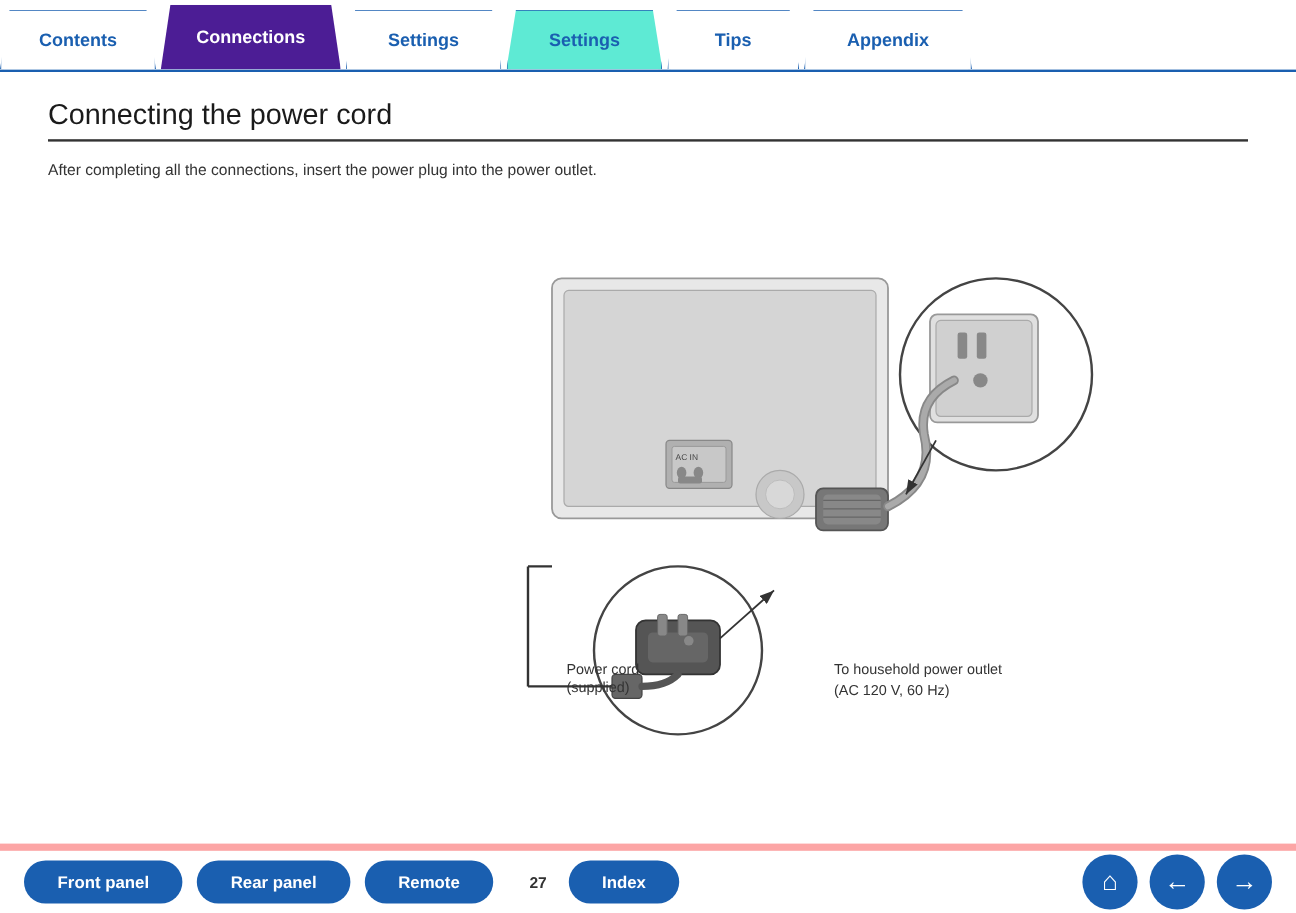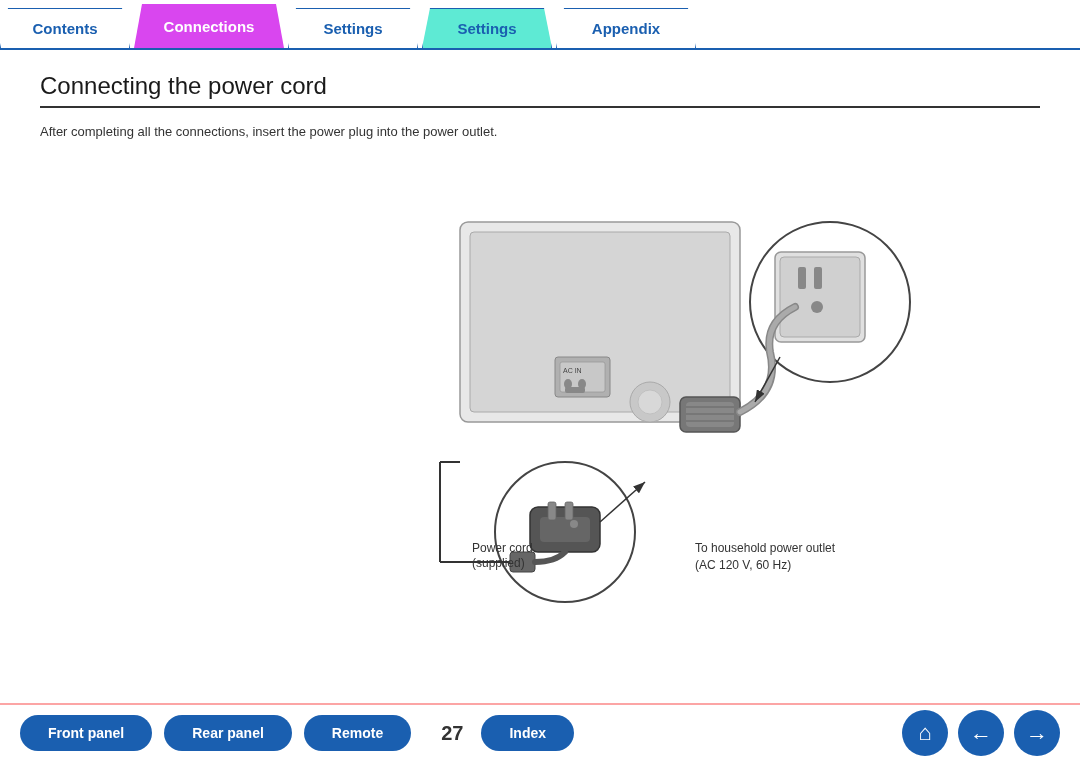--- a/index.html
+++ b/index.html
@@ -11,21 +11,21 @@
       font-size: 14px;
       color: #222;
       overflow: hidden;
       position: relative;
     }
 
     
     .top-nav {
       display: flex;
       width: 100%;
-      height: 50px;
+      height: 60px;
       border-bottom: 2px solid #1a5fb0;
       align-items: stretch;
     }
     .nav-tab {
       display: flex;
       align-items: center;
       justify-content: center;
       padding: 0 28px;
       font-weight: bold;
       font-size: 15px;
@@ -83,38 +83,38 @@
     }
 
     
     .bottom-bar {
       position: absolute;
       bottom: 0;
       left: 0;
       width: 100%;
       height: 58px;
       background: #fff;
-      border-top: 2px solid #fca5a5;
+      border-top: 6px solid #fca5a5;
       display: flex;
       align-items: center;
       padding: 0 20px;
     }
     .bottom-btn {
       background: #1a5fb0;
       color: #fff;
       font-weight: bold;
       font-size: 14px;
       border: none;
       border-radius: 24px;
       padding: 10px 28px;
       cursor: pointer;
       margin-right: 12px;
     }
     .page-num {
-      font-size: 20px;
+      font-size: 13px;
       font-weight: bold;
       color: #333;
       margin: 0 18px;
     }
     .bottom-icons {
       margin-left: auto;
       display: flex;
       gap: 10px;
     }
     .icon-btn {
@@ -136,28 +136,31 @@
       display: block;
     }
   </style>
 </head>
 <body>
 
 <div class="top-nav">
   <div class="nav-tab" style="clip-path: polygon(0% 100%, 8px 0%, calc(100% - 8px) 0%, 100% 100%); border-radius: 6px 6px 0 0; border:1.5px solid #1a5fb0; border-bottom:none; margin-top:8px; background:#fff; color:#1a5fb0; font-weight:bold; min-width:130px; display:flex; align-items:center; justify-content:center;">
     <span>Contents</span>
   </div>
-  <div class="nav-tab active" style="clip-path: polygon(0% 100%, 8px 0%, calc(100% - 8px) 0%, 100% 100%); border-radius: 6px 6px 0 0; background:#d946ef; color:#fff; font-weight:bold; min-width:150px; display:flex; justify-content:center; border:none; margin-top:4px;">
+  <div class="nav-tab active" style="clip-path: polygon(0% 100%, 8px 0%, calc(100% - 8px) 0%, 100% 100%); border-radius: 6px 6px 0 0; background:#4c1d95; color:#fff; font-weight:bold; min-width:150px; display:flex; justify-content:center; border:none; margin-top:4px;">
     <span>Connections</span>
   </div>
   <div class="nav-tab" style="clip-path: polygon(0% 100%, 8px 0%, calc(100% - 8px) 0%, 100% 100%); border-radius: 6px 6px 0 0; border:1.5px solid #1a5fb0; border-bottom:none; margin-top:8px; background:#fff; color:#1a5fb0; font-weight:bold; min-width:130px; display:flex; align-items:center; justify-content:center;">
     <span>Settings</span>
   </div>
   <div class="nav-tab" style="clip-path: polygon(0% 100%, 8px 0%, calc(100% - 8px) 0%, 100% 100%); border-radius: 6px 6px 0 0; border:1.5px solid #1a5fb0; border-bottom:none; margin-top:8px; background:#5eead4; color:#1a5fb0; font-weight:bold; min-width:130px; display:flex; align-items:center; justify-content:center;">
     <span>Settings</span>
+  </div>
+  <div class="nav-tab" style="clip-path: polygon(0% 100%, 8px 0%, calc(100% - 8px) 0%, 100% 100%); border-radius: 6px 6px 0 0; border:1.5px solid #1a5fb0; border-bottom:none; margin-top:8px; background:#fff; color:#1a5fb0; font-weight:bold; min-width:110px; display:flex; align-items:center; justify-content:center;">
+    <span>Tips</span>
   </div>
   <div class="nav-tab" style="clip-path: polygon(0% 100%, 8px 0%, calc(100% - 8px) 0%, 100% 100%); border-radius: 6px 6px 0 0; border:1.5px solid #1a5fb0; border-bottom:none; margin-top:8px; background:#fff; color:#1a5fb0; font-weight:bold; min-width:140px; display:flex; align-items:center; justify-content:center;">
     <span>Appendix</span>
   </div>
 </div>
 
 <div class="main-content">
   <h1 class="page-title">Connecting the power cord</h1>
   <p class="description">After completing all the connections, insert the power plug into the power outlet.</p>
 

